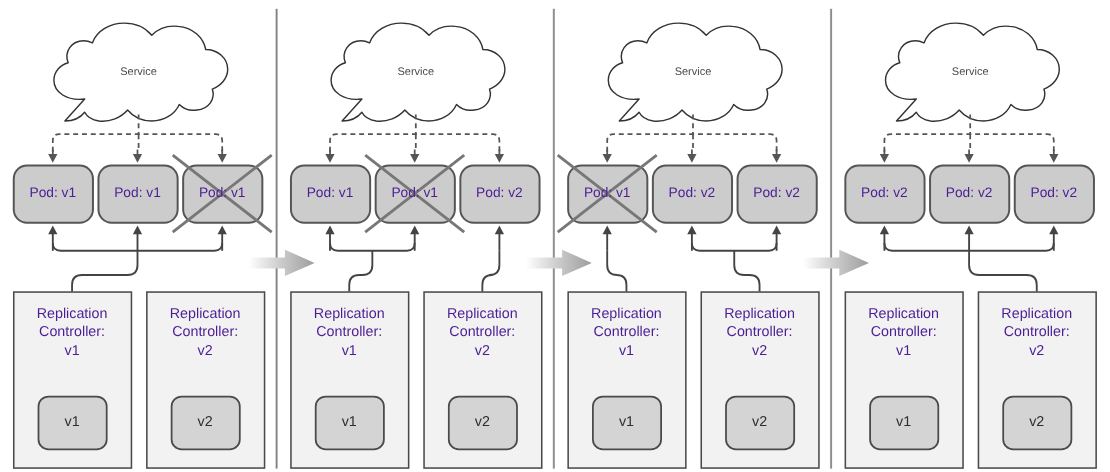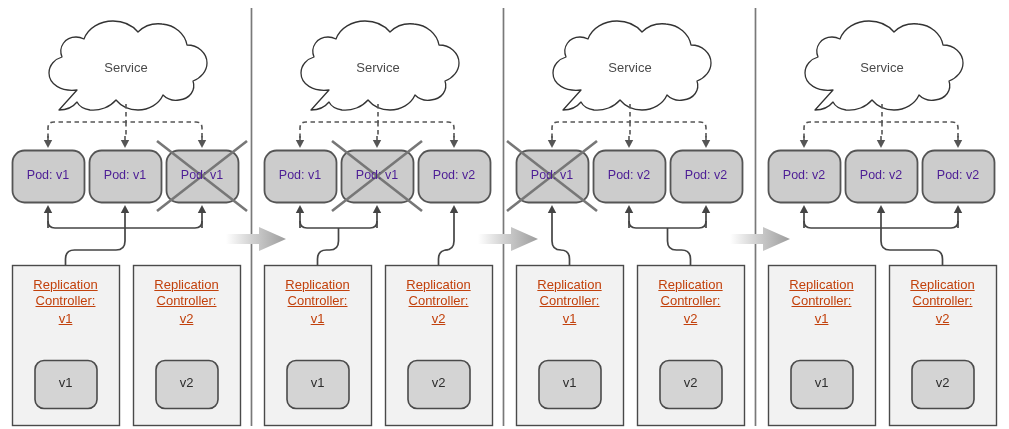--- a/index.html
+++ b/index.html
@@ -43,33 +43,32 @@
   }
   .lbl {
     position: absolute;
     font-family: "Liberation Sans", sans-serif;
     color: #3a3a3a;
     text-align: center;
     white-space: nowrap;
     pointer-events: none;
   }
   .cloud-label {
-    font-size: 13px;
+    font-size: 10px;
     color: #4a4a4a;
   }
   .pod-label {
     font-size: 12.5px;
     color: #4c1d95;
   }
   .rc-label {
     font-size: 13px;
     line-height: 16px;
-    color: #c2410c;
+    color: #4c1d95;
     white-space: normal;
-    text-decoration: underline;
   }
   .tmpl-label {
     font-size: 13px;
     color: #2e2e2e;
   }
 </style>
 </head>
 <body>
 
 <div id="diagram-root">

